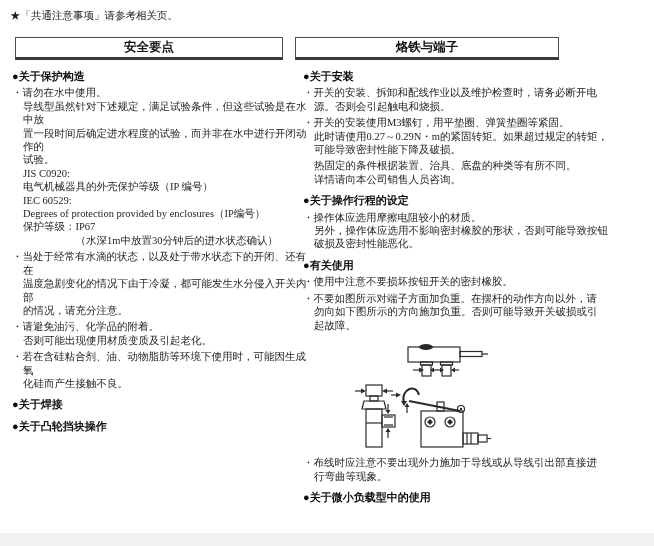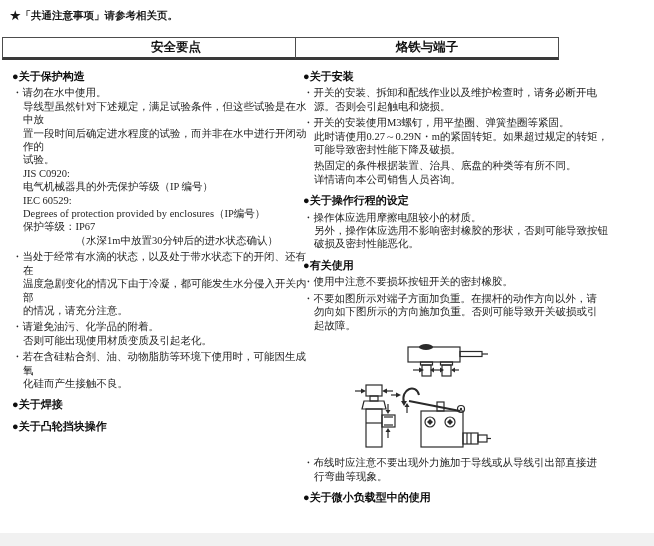--- a/index.html
+++ b/index.html
@@ -4,30 +4,30 @@
 <style>
   html,body{margin:0;padding:0;}
   body{
     width:654px;height:546px;position:relative;overflow:hidden;
     background:#ffffff;color:#242424;
     font-family:"Liberation Serif", serif;
   }
   .top-note{
     position:absolute;left:10px;top:9px;
     font-family:"Liberation Sans", sans-serif;
-    font-weight:bold;font-size:10.5px;color:#1a1a1a;
+    font-weight:normal;font-size:10.5px;color:#1a1a1a;
   }
   .hdr-box{
     position:absolute;top:37px;height:19px;
     border:1px solid #4d4d4d;border-bottom:3px solid #3a3a3a;
     background:#fff;display:flex;align-items:center;justify-content:center;
     font-family:"Liberation Sans", sans-serif;
     font-weight:bold;font-size:12.5px;color:#111;
   }
-  .hdr-left{left:2px;width:266px;padding-left:40px;}
+  .hdr-left{left:15px;width:266px;}
   .hdr-right{left:295px;width:262px;}
   .col{
     position:absolute;top:62px;
     font-size:10.5px;line-height:13.4px;color:#242424;
   }
   .col-left{left:12px;width:298px;}
   .col-right{left:303px;width:341px;}
   .sec{margin:0 0 7px 0;}
   .sec-title{
     font-family:Liberation Sans, sans-serif;

